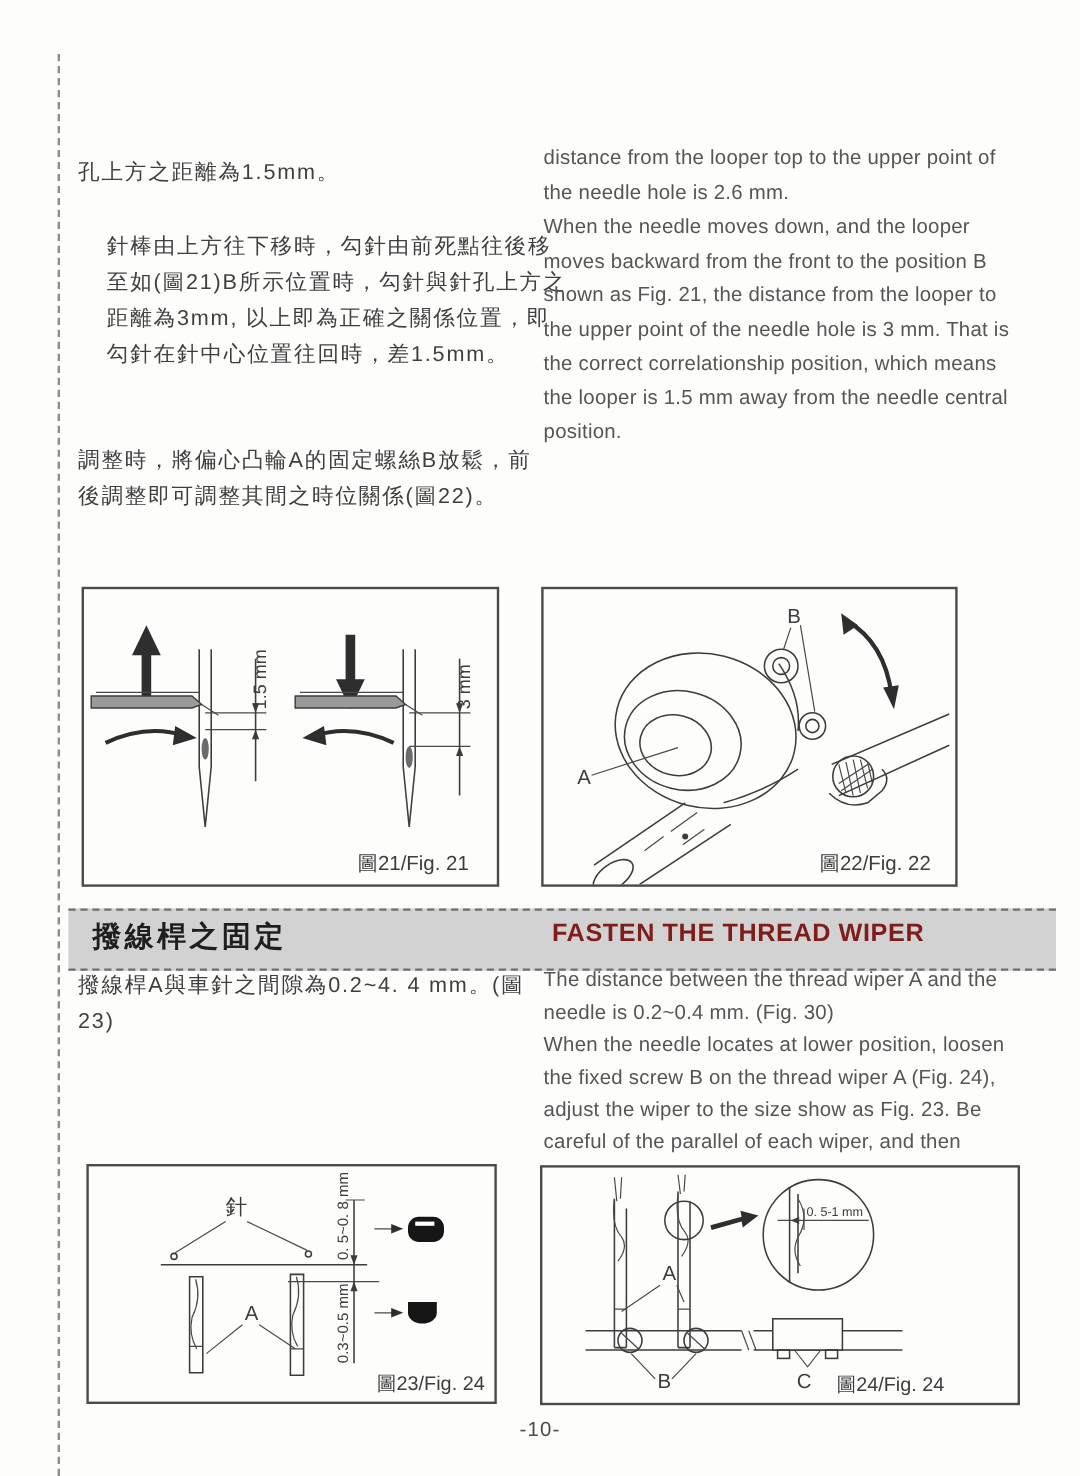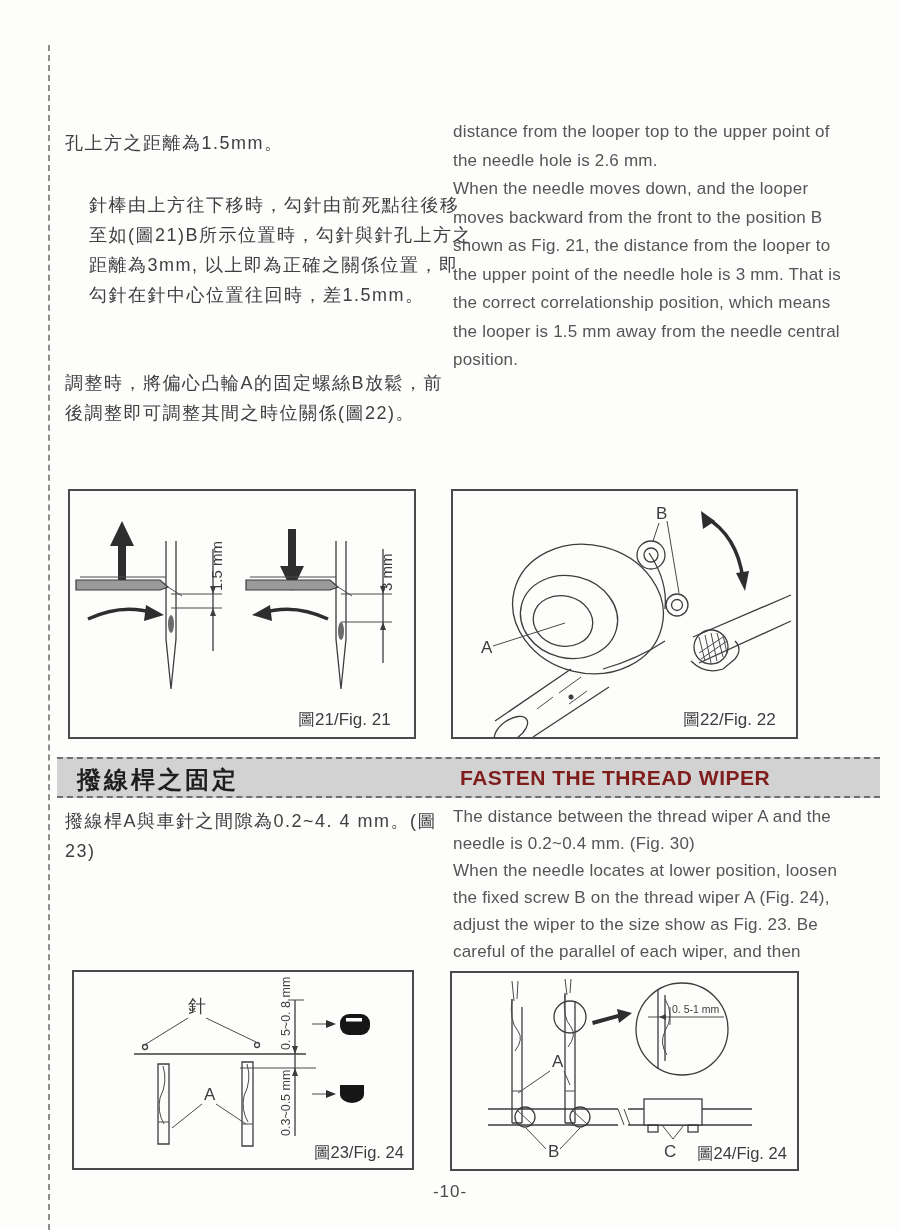--- a/index.html
+++ b/index.html
@@ -36,21 +36,21 @@
   .abs { position: absolute; }
   .figbox {
     position: absolute;
     border: 2px solid #4a4a4a;
     background: #fdfdfc;
   }
   .figbox svg { display: block; }
   .section-bar {
     position: absolute;
     left: 57px; top: 757px;
-    width: 823px; height: 41px;
+    width: 823px; height: 52px;
     background: #d2d2d2;
     border-top: 2px dashed #6f6f6f;
     border-bottom: 2px dashed #6f6f6f;
   }
   .section-bar .bar-zh {
     position: absolute; left: 20px; top: 5px;
     font-size: 24px; font-weight: bold; color: #1e1e1e;
     letter-spacing: 3px;
   }
   .section-bar .bar-en {
@@ -201,21 +201,21 @@
         <rect x="266" y="42" width="30" height="21" rx="9" fill="#161616"></rect>
         <rect x="272" y="46" width="16" height="3.5" fill="#fdfdfc"></rect>
         <path class="thin" d="M238,122 H254"></path>
         <polygon points="252,118 262,122 252,126" fill="#2e2e2e"></polygon>
         <path d="M266,113 h24 v9 a12,9 0 0 1 -24,0 Z" fill="#161616"></path>
       </g>
       <text x="240" y="186" font-size="16.5">圖23/Fig. 24</text>
     </svg>
   </div>
 
-  <div class="figbox" style="left:450px; top:971px; width:349px; height:200px;">
+  <div class="figbox" style="left:450px; top:971px; width:400px; height:200px;">
     <svg width="345" height="196" viewBox="0 0 345 196">
       <g>
         <path class="thin" d="M60,8 L62,28 M66,8 L65,26"></path>
         <path class="ln" d="M60,26 V150 M70,34 V150 M60,150 H70"></path>
         <path class="thin" d="M60,26 Q57,48 66,58 Q72,66 63,78 M60,118 H70"></path>
         <path class="thin" d="M113,6 L115,22 M119,6 L118,20"></path>
         <path class="ln" d="M113,20 V150 M123,28 V150 M113,150 H123"></path>
         <path class="thin" d="M113,22 Q110,44 119,54 Q125,62 116,74 M113,118 H123"></path>
         <circle cx="118" cy="44" r="16" class="ln"></circle>
       </g>

